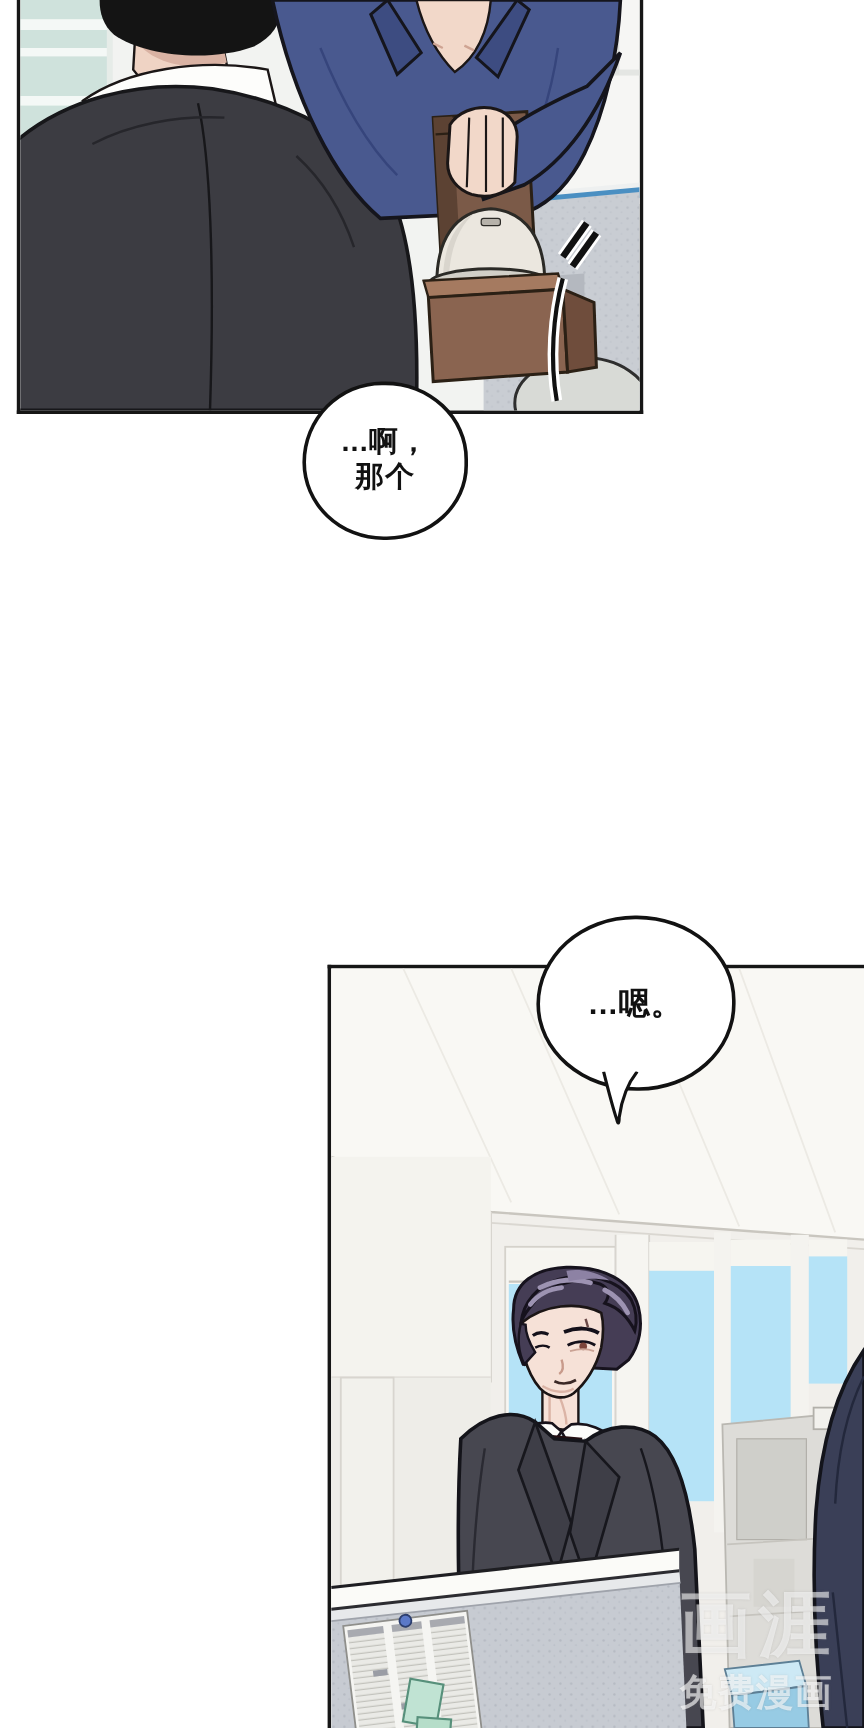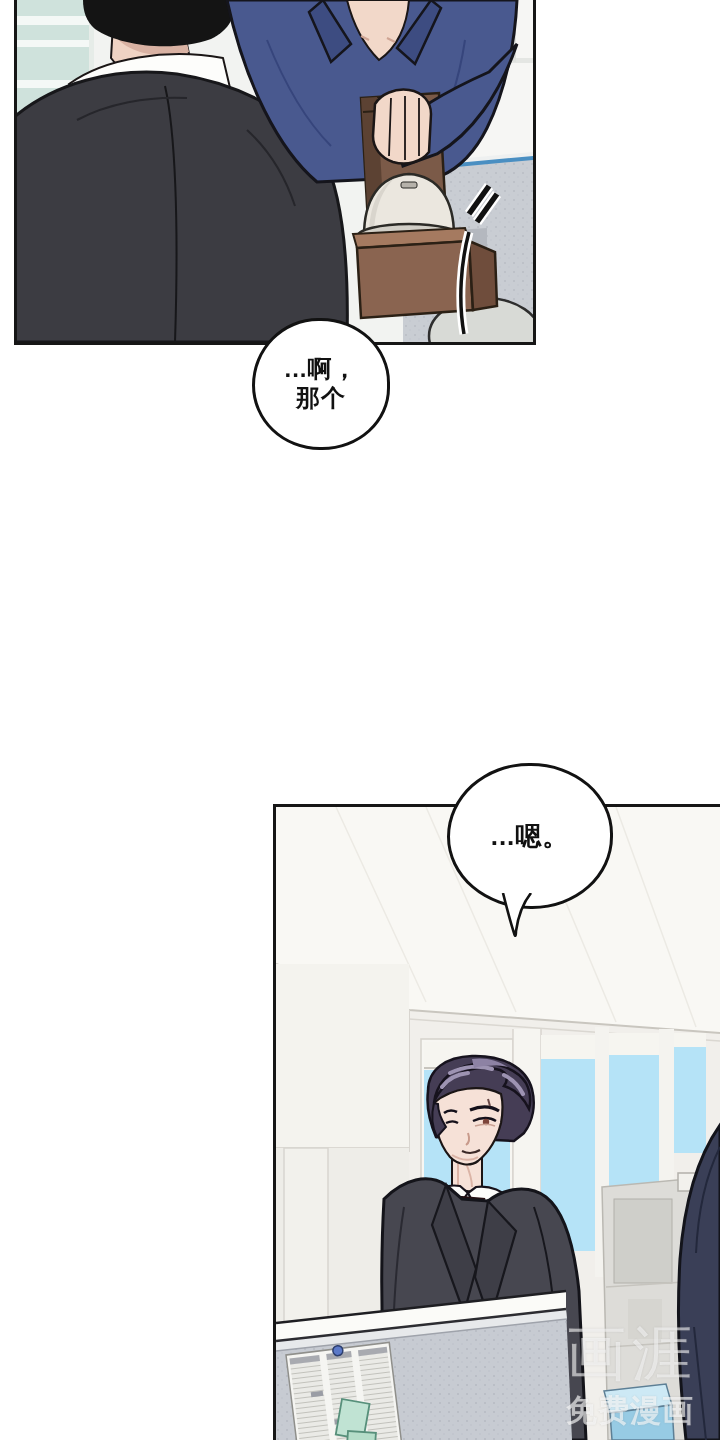--- a/index.html
+++ b/index.html
@@ -21,21 +21,21 @@
   }
   #bubble-1{left:252px;top:318px;width:132px;height:124px;
     border-radius:49% 51% 50% 50% / 52% 50% 48% 50%;
     font-size:24px;line-height:1.22;letter-spacing:1px;padding-bottom:2px;}
   #bubble-2{left:447px;top:763px;width:160px;height:140px;
     border-radius:50% 50% 49% 51% / 51% 49% 50% 50%;
     font-size:26px;letter-spacing:1px;}
   #bubble-2-tail{position:absolute;left:497px;top:893px;z-index:6;}
   .watermark{position:absolute;z-index:7;color:rgba(255,255,255,0.55);
     text-shadow:0 0 2px rgba(130,130,130,0.25);pointer-events:none;}
-  #wm-logo{left:566px;top:1314px;font-size:60px;font-weight:400;letter-spacing:6px;}
+  #wm-logo{left:566px;top:1314px;font-size:60px;font-weight:700;letter-spacing:6px;}
   #wm-caption{left:566px;top:1390px;font-size:31px;font-weight:700;letter-spacing:1px;
     color:rgba(255,255,255,0.62);}
 </style>
 </head>
 <body>
 
 <div id="panel-1" class="panel">
   <svg width="516" height="342" viewBox="0 0 516 342">
     <defs>
       <pattern id="speck1" width="9" height="9" patternUnits="userSpaceOnUse">

